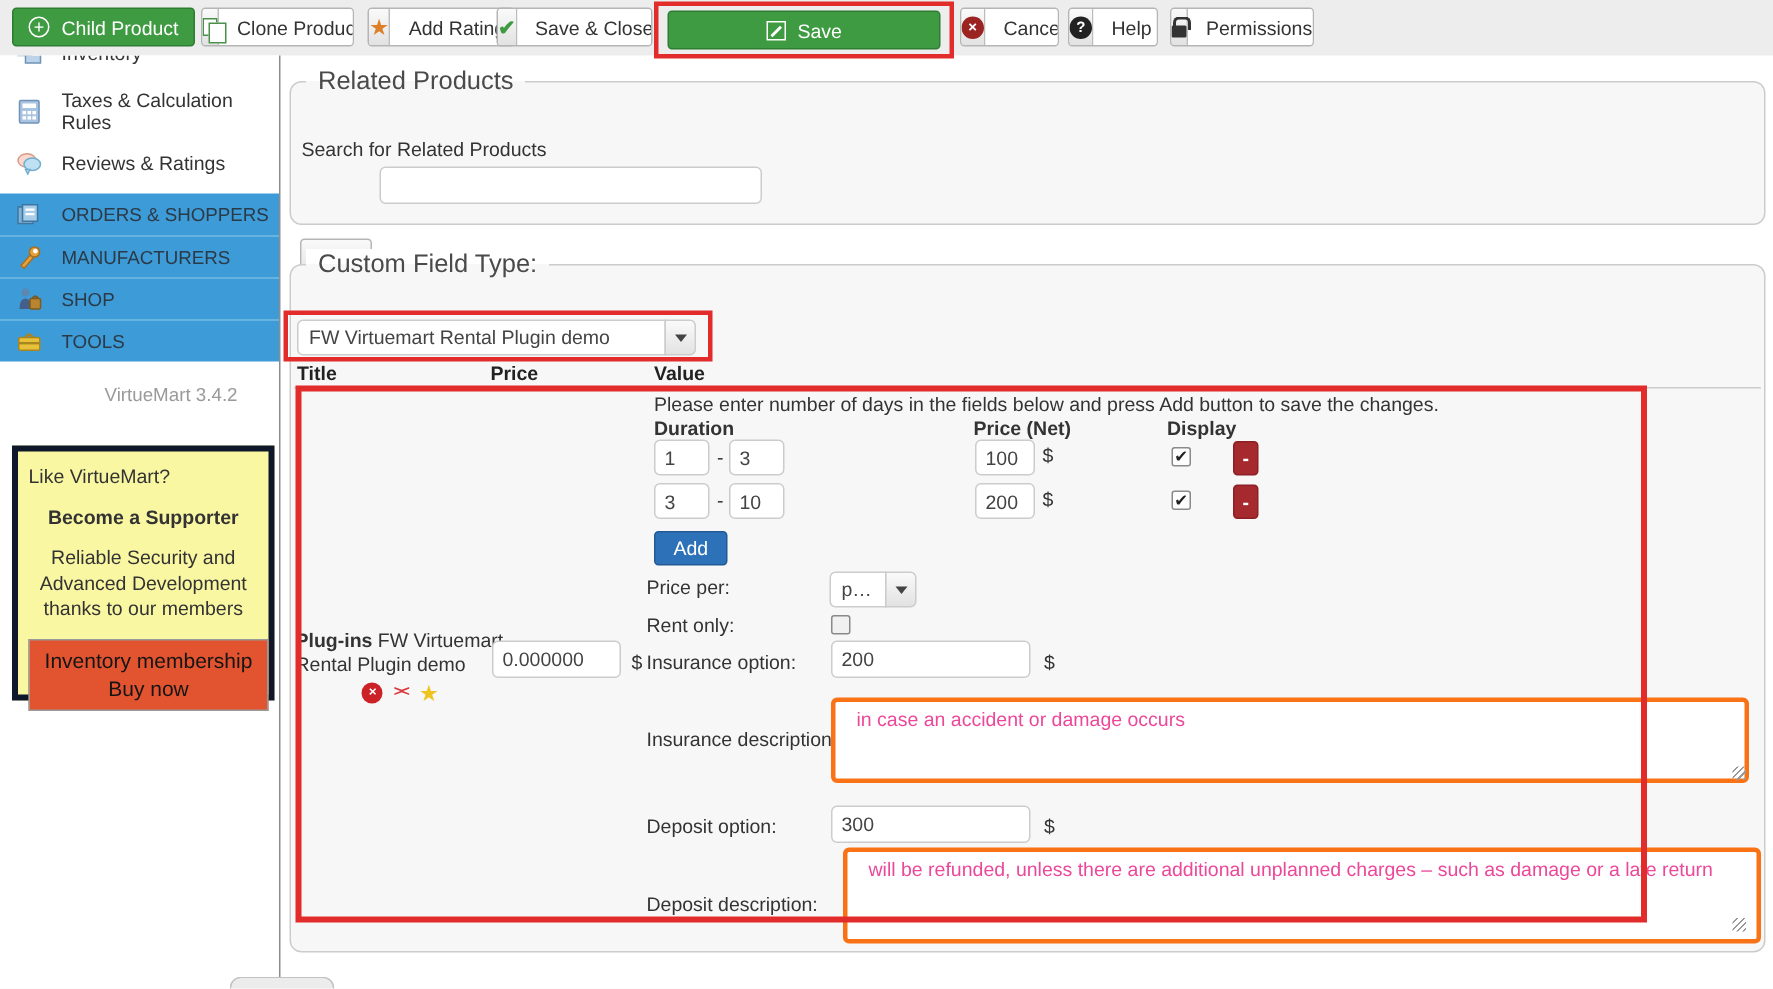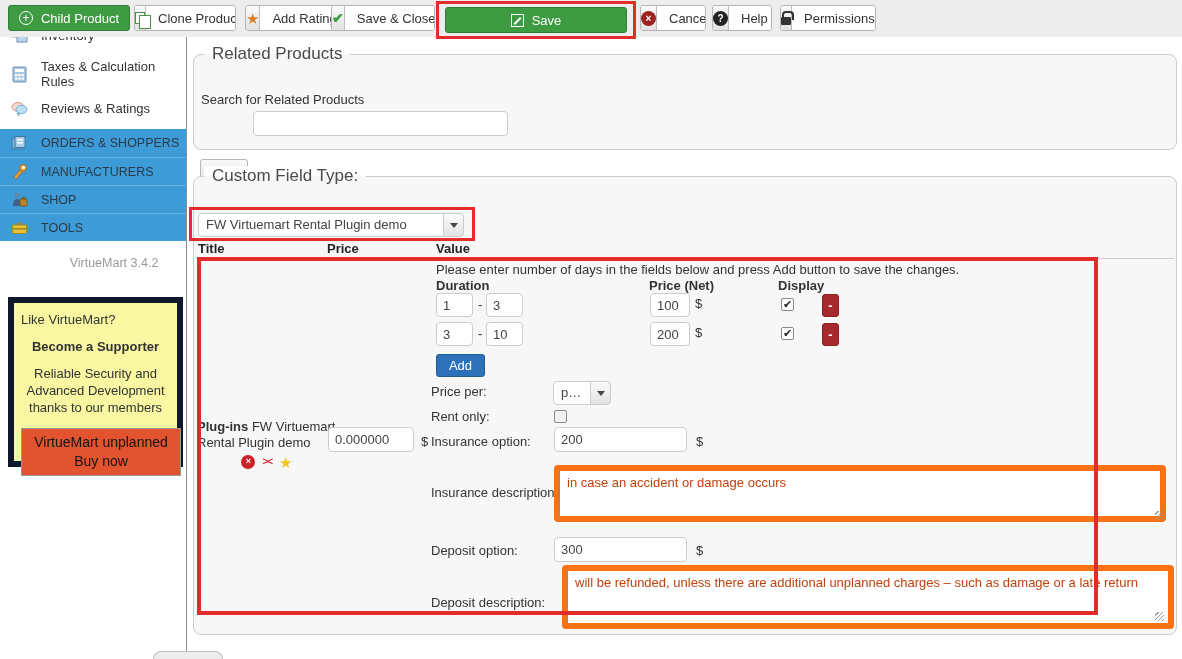--- a/index.html
+++ b/index.html
@@ -50,21 +50,21 @@
                font-size:13px; color:#333; cursor:pointer; }
   .side-white { margin-top:10px; }
   .side-menu { margin-top:4px; }
   .menu-item { display:flex; align-items:center; gap:13px; height:28px; padding-left:11px;
                background:#3d9bd7; border-top:1px solid #64b3e2; font-size:12.5px; color:#2b3a47;
                cursor:pointer; }
   .menu-item:first-child { border-top:none; }
   .sicon { width:17px; height:17px; flex:0 0 17px; }
   .version { margin-top:15px; text-align:center; font-size:12.5px; color:#9a9a9a;padding-left:42px; }
   .supporter { position:absolute; left:8px; top:260px; width:175px; height:170px;
-               background:#faf7a3; border:6px solid #0f172a; padding:9px 7px; font-size:13px; }
+               background:#faf7a3; border:4px solid #0f172a; padding:9px 7px; font-size:13px; }
   .supporter .q { text-align:left; }
   .supporter .t { text-align:center; font-weight:bold; margin-top:12px; }
   .supporter .d { text-align:center; margin-top:11px; line-height:1.32; }
   .buy-btn { margin:12px auto 0; width:160px; background:#e2532f; border:1px solid #9a9a9a;
              text-align:center; font-size:14px; color:#151515; padding:4px 6px; line-height:1.35;
              cursor:pointer; }
 
   
   .fs { position:absolute; border:1px solid #ccc; border-radius:8px; background:#f7f7f7; }
   .fs .legend { position:absolute; top:-11px; left:10px; padding:0 8px; font-size:17px;
@@ -91,22 +91,22 @@
         background:#f1f1f1; display:flex; align-items:center; justify-content:center;
         font-size:11px; color:#222; cursor:pointer; }
   .cb.checked { background:#fdfdfd; }
   .cb.checked::after { content:"✔"; }
 
   .minus-btn { position:absolute; width:17px; height:23px; background:#a5292d; border:1px solid #8c2024;
                border-radius:3px; color:#fff; font-weight:bold; font-size:13px; line-height:18px;
                text-align:center; cursor:pointer; }
   .add-btn { position:absolute; background:#2d72b8; border:1px solid #245a94; border-radius:3px;
              color:#fff; font-size:13px; text-align:center; padding:3px 0; cursor:pointer; }
-  .txa { position:absolute; border:6px solid #f97316; border-radius:4px; background:#fff; font-size:13px;
-         color:#c2410c; padding:4px 7px; font-family:"Liberation Sans",sans-serif; resize:none; }
+  .txa { position:absolute; border:3px solid #f97316; border-radius:4px; background:#fff; font-size:13px;
+         color:#ec4899; padding:4px 14px; font-family:"Liberation Sans",sans-serif; resize:none; }
   .grip { position:absolute; width:9px; height:9px;
           background:repeating-linear-gradient(135deg,transparent 0 2px,#999 2px 3px); }
 
   .del-ic { width:14px; height:14px; border-radius:50%; background:#cc2127; color:#fff;
             font-size:9px; font-weight:bold; display:inline-flex; align-items:center;
             justify-content:center; cursor:pointer; }
   .rsz-ic { color:#d8363a; font-size:10px; font-weight:bold; letter-spacing:-1px; cursor:pointer; }
   .goldstar-ic { color:#f0c420; font-size:15px; line-height:1; cursor:pointer; }
 
   .annotation { position:absolute; border-style:solid; border-color:#e22b2b; pointer-events:none; z-index:50; }
@@ -234,21 +234,21 @@
           <rect x="1.5" y="9" width="14" height="1.6" fill="#a8851f"></rect>
         </svg>
       <span>TOOLS</span>
     </div>
   </div>
   <div class="version">VirtueMart 3.4.2</div>
   <div class="supporter">
     <div class="q">Like VirtueMart?</div>
     <div class="t">Become a Supporter</div>
     <div class="d">Reliable Security and Advanced Development thanks to our members</div>
-    <div class="buy-btn">VirtueMart unplanned Buy now</div>
+    <div class="buy-btn">Inventory membership Buy now</div>
   </div>
 </div>
 
 <div class="fs" style="left:193px; top:54px; width:984px; height:96px;">
   <span class="legend">Related Products</span>
   <span class="lab" style="left:7px; top:37px;">Search for Related Products</span>
   <button class="btn-gray abs" style="left:6px; top:56px; width:48px; height:25px;">Reset</button>
   <input class="inp abs" style="left: 59px; top: 56px; width: 255px; height: 25px;" value="">
 </div>
 

